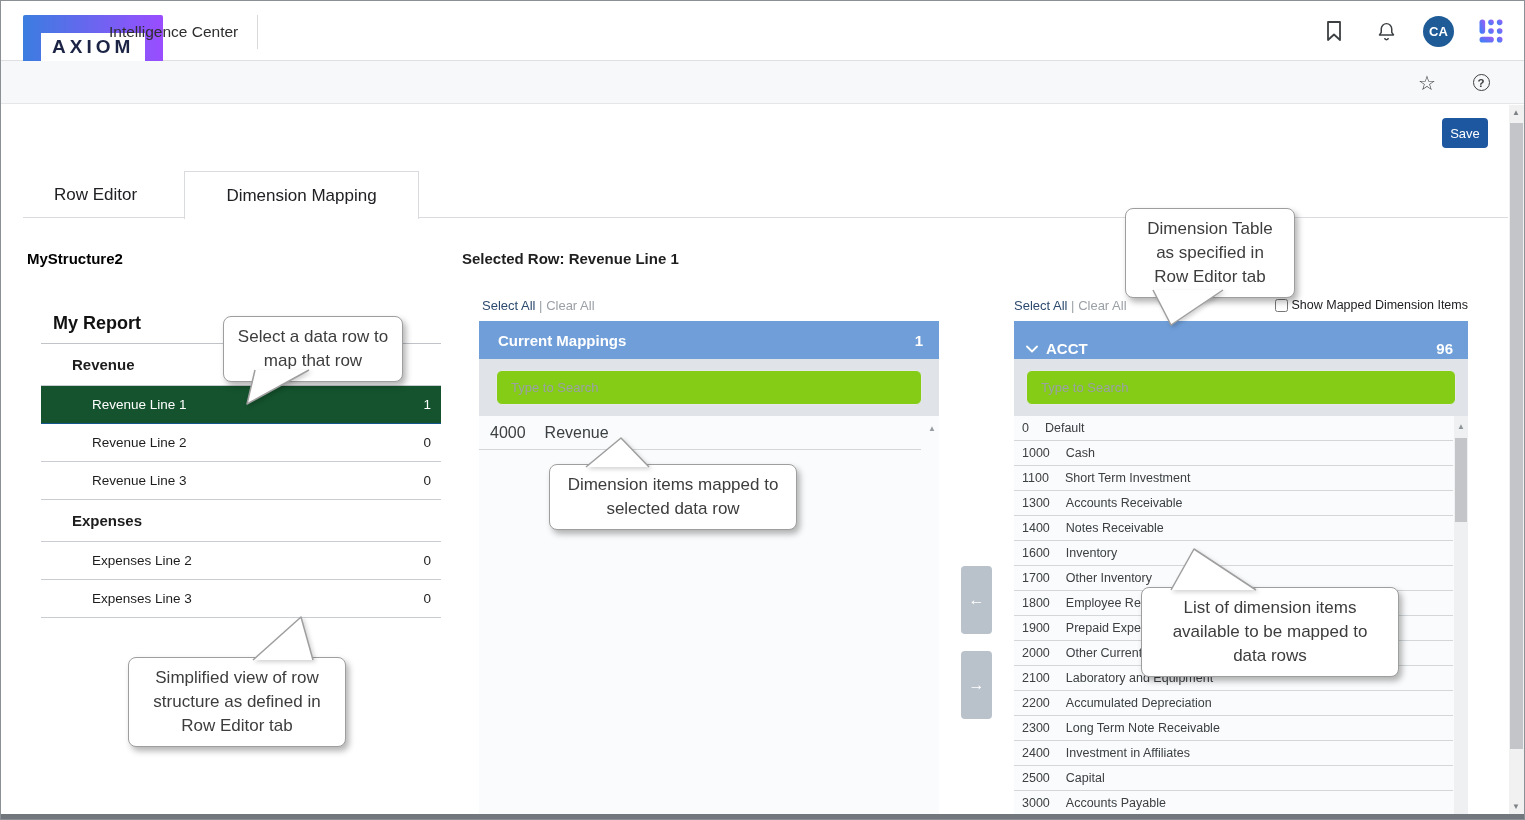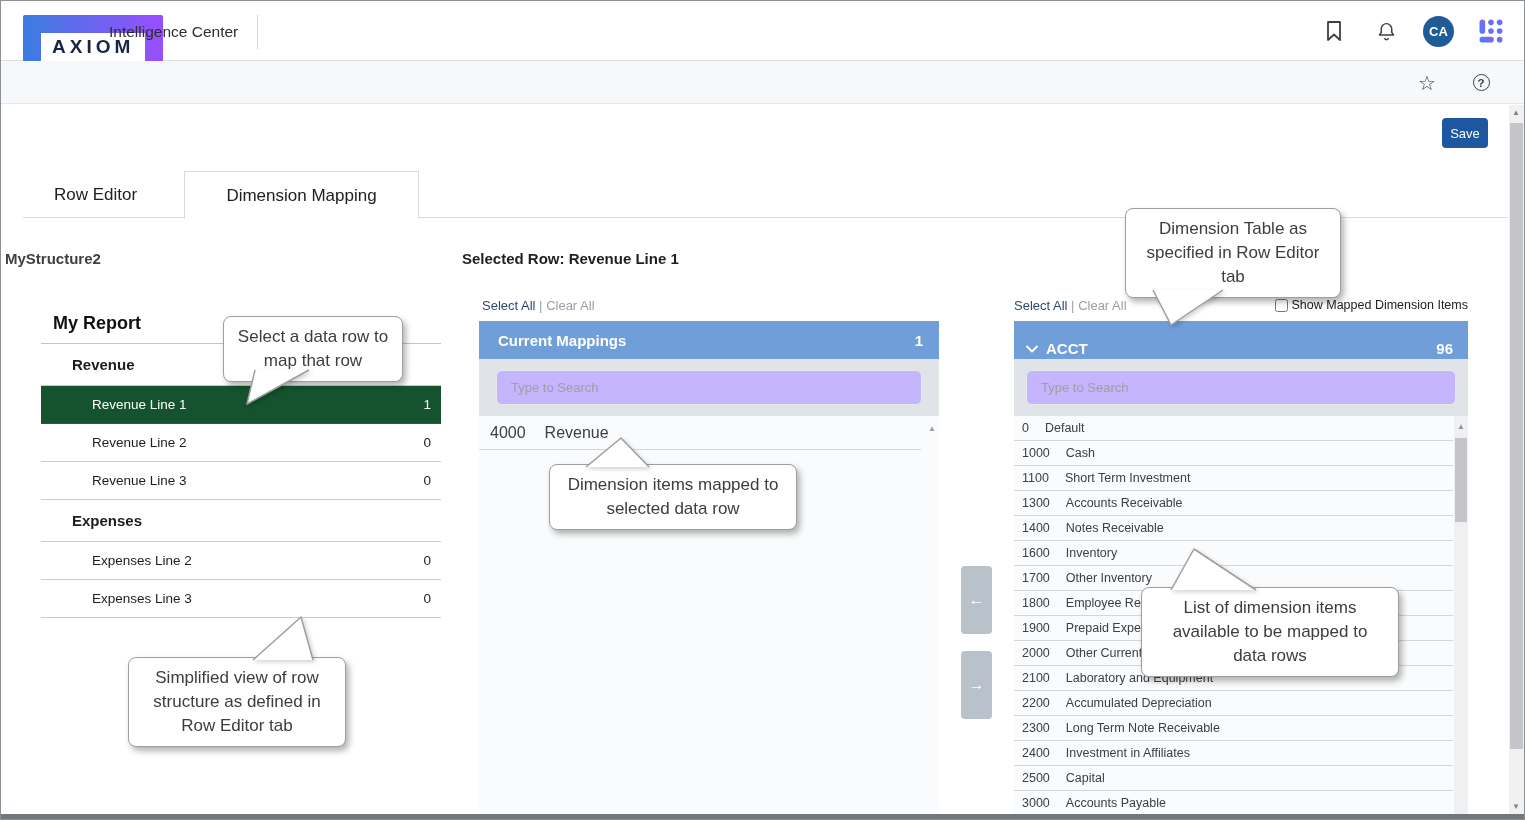--- a/index.html
+++ b/index.html
@@ -27,38 +27,38 @@
   
   .save-btn { position:absolute; left:1441px; top:117px; width:46px; height:30px; background:#1c57a0; color:#fff; border:none; border-radius:4px; font-size:13px; font-family:inherit; cursor:pointer; }
 
   
   .tabstrip-line { position:absolute; left:22px; top:216px; width:1485px; height:1px; background:#d9dbde; }
   .tab { position:absolute; display:flex; align-items:center; justify-content:center; font-size:17px; color:#202124; cursor:pointer; }
   .tab.inactive { left:22px; top:171px; width:145px; height:45px; }
   .tab.active { left:167px; top:170px; width:235px; height:48px; background:#fff; border:1px solid #d9dbde; border-bottom:none; z-index:2;margin-left:16px; }
 
   
-  .structure-name { position:absolute; left:4px; top:249px; font-size:15px; font-weight:700; color:#404040; }
+  .structure-name { position:absolute; left:26px; top:249px; font-size:15px; font-weight:700; color:#000000; }
   .selrow-heading { position:absolute; left:461px; top:249px; font-size:15px; font-weight:700; color:#1f1f1f; }
 
   
   .tree { position:absolute; left:40px; top:303px; width:400px; }
   .tree-title { height:40px; display:flex; align-items:center; padding-left:12px; font-size:18px; font-weight:700; color:#111; border-bottom:1px solid #c0c4c8; }
   .tree-item { height:38px; display:flex; align-items:center; justify-content:space-between; padding:0 8px 0 51px; font-size:13.5px; color:#1d1d1d; border-bottom:1px solid #c9cdd1; cursor:pointer; }
   .tree-item.section { height:42px; padding-left:31px; font-size:15px; font-weight:700; }
   .tree-item.selected { background:#14532d; color:#fff; border-bottom-color:#15568b; }
   .tree-count { font-size:13.5px; padding-right:2px; }
 
   
   .panel-links { font-size:13px; color:#9aa0a6; }
   .panel-links .link-strong { color:#2c4a6e; cursor:pointer; }
   .panel-links .link-dim { color:#9aa0a6; cursor:pointer; }
   .panel-head { height:38px; background:#6f9ed9; color:#fff; display:flex; align-items:center; font-size:15px; font-weight:700; }
   .panel-search-area { height:57px; background:#e0e3e8; display:flex; align-items:center; }
-  .search-input { height:35px; background:#c4b5fd; border:1px solid #e6e8ea; border-radius:6px; padding:0 14px; font-size:13px; color:#3c4043; font-family:inherit; width:100%; }
+  .search-input { height:35px; background:#84cc16; border:1px solid #e6e8ea; border-radius:6px; padding:0 14px; font-size:13px; color:#3c4043; font-family:inherit; width:100%; }
   .search-input::placeholder { color:#9aa0a6; }
 
   
   .panel-mid { position:absolute; left:478px; top:297px; width:460px; }
   .panel-mid .panel-links { padding-left:3px; height:23px; }
   .panel-mid .panel-head { padding:0 16px 0 19px; justify-content:space-between; }
   .panel-mid .panel-search-area { padding:0 17px; }
   .map-list { position:relative; width:460px; height:398px; background:#fafbfc; }
   .map-row { height:34px; display:flex; align-items:center; padding-left:11px; margin-right:18px; font-size:16px; color:#3c4043; border-bottom:1px solid #d3d7da; cursor:pointer; }
   .map-code { margin-right:19px; }
@@ -324,21 +324,21 @@
     <div class="down">▼</div>
   </div>
 
   <div class="bottom-bar"></div>
 
   <div class="callout" style="left:222px;top:315px;width:180px;">Select a data row to map that row</div>
   <svg class="tail" style="left:238px;top:367px;" width="74" height="40">
       <path d="M16 2 L8 36 L70 2"></path>
     </svg>
 
-  <div class="callout" style="left:1124px;top:207px;width:216px;">Dimension Table as specified in Row Editor tab</div>
+  <div class="callout" style="left:1124px;top:207px;width:170px;">Dimension Table as specified in Row Editor tab</div>
   <svg class="tail" style="left:1146px;top:288px;" width="82" height="40">
       <path d="M6 1 L24 36 L76 1"></path>
     </svg>
 
   <div class="callout" style="left:548px;top:463px;width:248px;">Dimension items mapped to selected data row</div>
   <svg class="tail" style="left:578px;top:433px;" width="78" height="36">
       <path d="M7 33 L42 4 L70 33"></path>
     </svg>
 
   <div class="callout" style="left:1140px;top:586px;width:258px;">List of dimension items available to be mapped to data rows</div>

